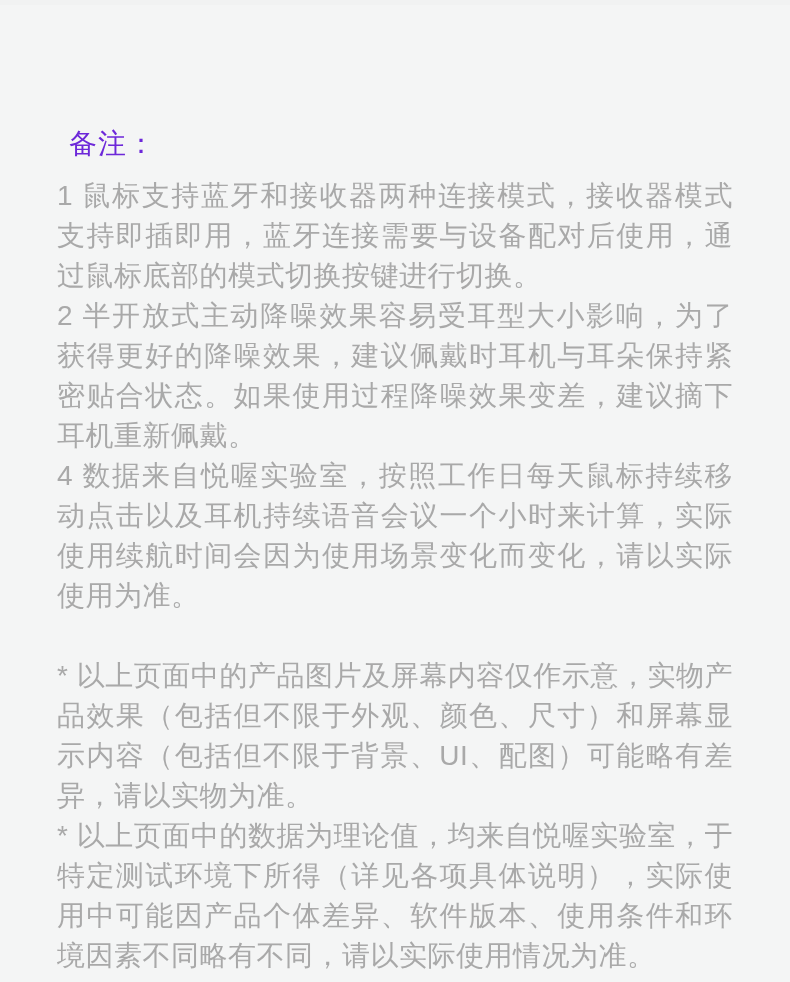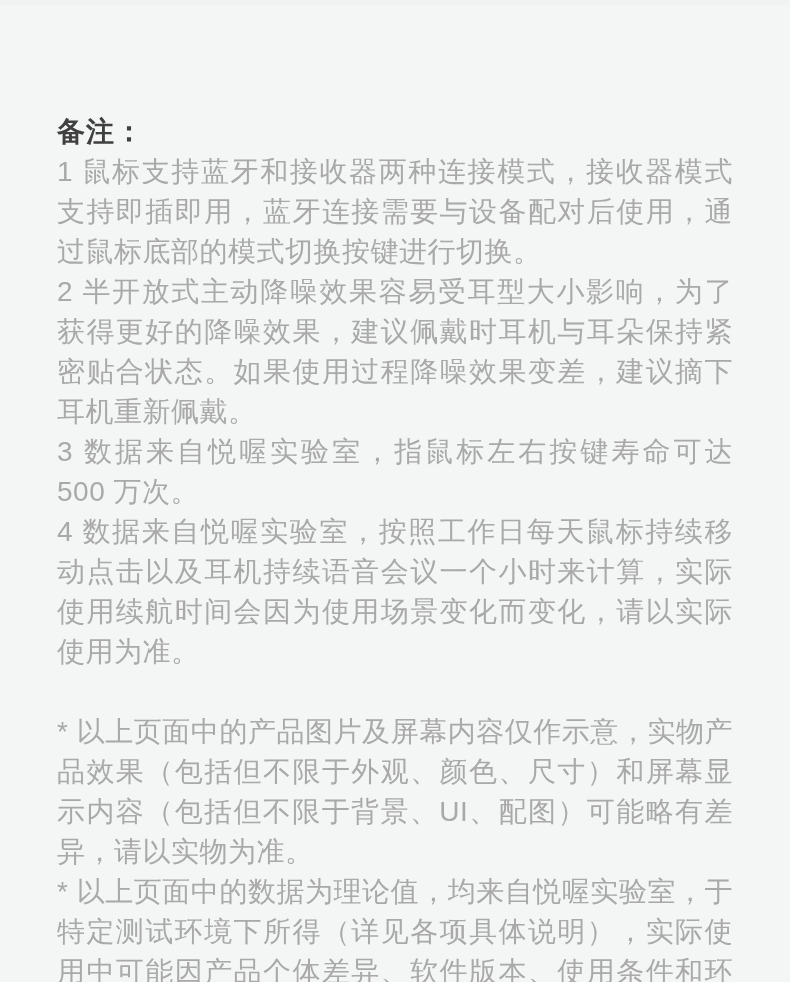--- a/index.html
+++ b/index.html
@@ -24,25 +24,25 @@
     height: 5px;
     background: #f1f2f2;
   }
   .content {
     position: absolute;
     left: 57px;
     right: 57px;
     top: 112px;
   }
   .notes-title {
-    margin: 0;
+    margin: 12px;
     font-size: 28px;
     line-height: 40px;
-    font-weight: 700;
-    color: #404040;
+    font-weight: 400;
+    color: #6d28d9;
     letter-spacing: 1px;
   }
   .note-para {
     margin: 0;
     font-size: 28px;
     line-height: 40px;
     font-weight: 400;
     color: #a9a9a9;
     text-align: justify;
     letter-spacing: 0.5px;
@@ -56,21 +56,20 @@
 
 <div class="sheet">
   <div class="top-strip"></div>
 
   <div class="content">
     <h2 class="notes-title">备注：</h2>
 
     <div>
       <p class="note-para">1 鼠标支持蓝牙和接收器两种连接模式，接收器模式支持即插即用，蓝牙连接需要与设备配对后使用，通过鼠标底部的模式切换按键进行切换。</p>
       <p class="note-para">2 半开放式主动降噪效果容易受耳型大小影响，为了获得更好的降噪效果，建议佩戴时耳机与耳朵保持紧密贴合状态。如果使用过程降噪效果变差，建议摘下耳机重新佩戴。</p>
-      <p class="note-para">3 数据来自悦喔实验室，指鼠标左右按键寿命可达 500 万次。</p>
       <p class="note-para">4 数据来自悦喔实验室，按照工作日每天鼠标持续移动点击以及耳机持续语音会议一个小时来计算，实际使用续航时间会因为使用场景变化而变化，请以实际使用为准。</p>
     </div>
 
     <div class="disclaimers">
       <p class="note-para">* 以上页面中的产品图片及屏幕内容仅作示意，实物产品效果（包括但不限于外观、颜色、尺寸）和屏幕显示内容（包括但不限于背景、UI、配图）可能略有差异，请以实物为准。</p>
       <p class="note-para">* 以上页面中的数据为理论值，均来自悦喔实验室，于特定测试环境下所得（详见各项具体说明），实际使用中可能因产品个体差异、软件版本、使用条件和环境因素不同略有不同，请以实际使用情况为准。</p>
     </div>
   </div>
 </div>
 

